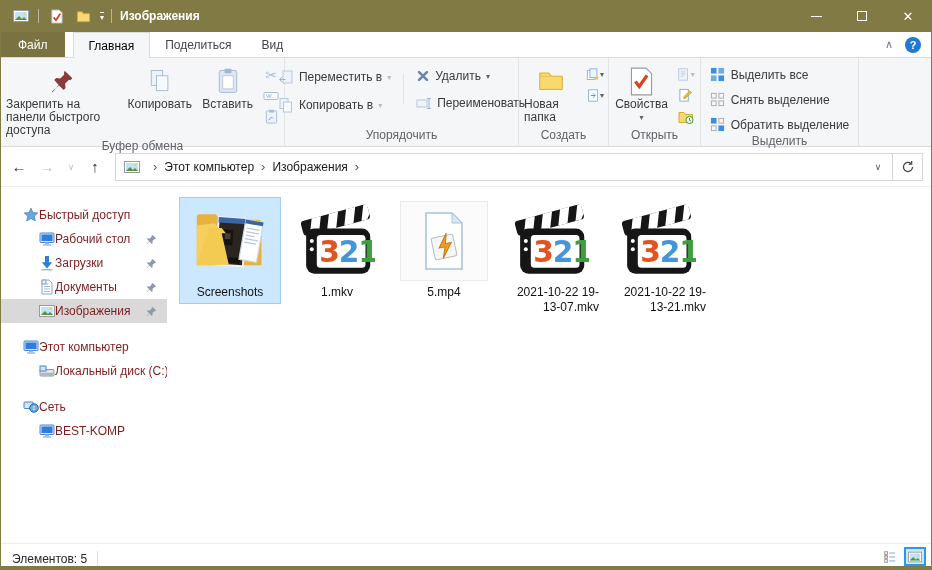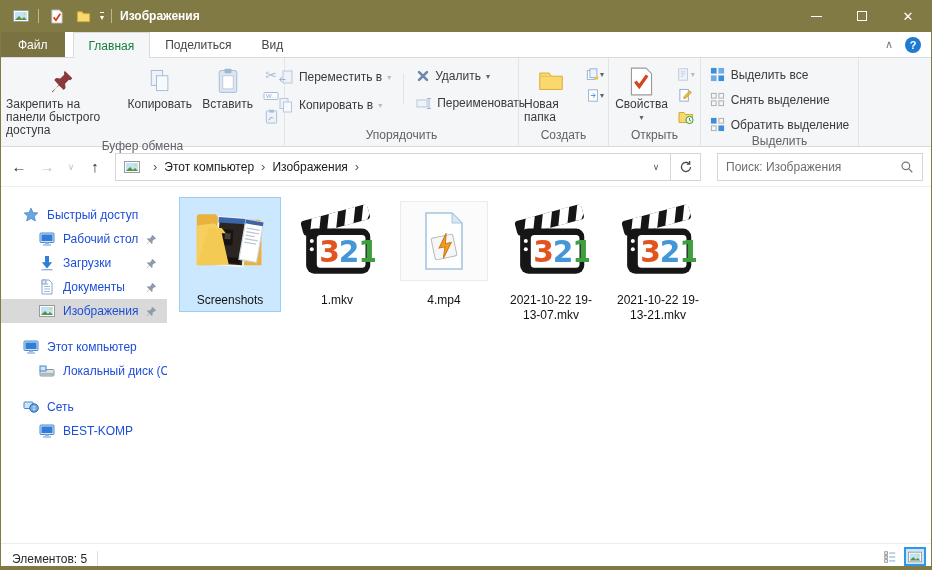--- a/index.html
+++ b/index.html
@@ -16,21 +16,21 @@
   .win-title{margin-left:8px;font-weight:bold;font-size:12px;}
   .wincontrols{margin-left:auto;display:flex;height:100%;}
   .wc{width:46px;height:100%;display:flex;align-items:center;justify-content:center;color:#fff;font-size:13px;}
   .wc .minglyph{display:block;width:11px;border-top:1px solid #fff;}
   .wc .maxglyph{display:block;width:10px;height:10px;border:1px solid #fff;}
 
   
   .tabrow{height:25px;background:#fff;display:flex;align-items:stretch;flex:0 0 auto;position:relative;}
   .tab{padding:4px 15px;display:flex;align-items:center;cursor:default;color:#444;}
   .tab.file{background:var(--accent-dark);color:#fff;margin-right:8px;padding:4px 17px;}
-  .tab.active{background:#f5f6f7;border:1px solid #dadbdc;border-bottom:none;color:#15803d;position:relative;z-index:2;margin-bottom:-1px;}
+  .tab.active{background:#f5f6f7;border:1px solid #dadbdc;border-bottom:none;color:#000000;position:relative;z-index:2;margin-bottom:-1px;}
   .tabrow-right{margin-left:auto;display:flex;align-items:center;gap:12px;padding-right:10px;}
   .collapse-chev{color:#777;font-size:11px;}
   .help-circle{width:16px;height:16px;border-radius:50%;background:#1f7ad4;color:#fff;display:flex;align-items:center;justify-content:center;font-weight:bold;font-size:11px;}
 
   
   .ribbon{height:90px;background:#f5f6f7;border-top:1px solid #dadbdc;border-bottom:1px solid #dadbdc;display:flex;flex:0 0 auto;}
   .rgroup{display:flex;flex-direction:column;border-right:1px solid #e3e4e6;padding-top:2px;}
   .g-clipboard{width:284px;} .g-organize{width:234px;} .g-create{width:90px;} .g-open{width:92px;} .g-select{width:158px;}
   .rcontent{flex:1;display:flex;justify-content:center;align-items:flex-start;}
   .rlabel{text-align:center;color:#5f6368;font-size:12px;padding:2px 4px 4px;}
@@ -61,33 +61,33 @@
   .addr-down{width:28px;height:100%;display:flex;align-items:center;justify-content:center;color:#555;font-size:9px;}
   .addr-refresh{width:30px;height:100%;border-left:1px solid #d6d6d6;display:flex;align-items:center;justify-content:center;}
   .searchbox{width:206px;height:28px;border:1px solid #d6d6d6;background:#fff;display:flex;align-items:center;margin-left:12px;}
   .searchbox input{flex:1;border:none;outline:none;font:12px "Liberation Sans",sans-serif;padding-left:8px;color:#333;background:transparent;}
   .searchbox input::placeholder{color:#6d6d6d;opacity:1;}
   .search-mag{padding:0 8px;display:flex;}
 
   
   .main{flex:1;display:flex;min-height:0;background:#fff;}
   .sidebar{width:166px;flex:0 0 auto;padding-top:16px;overflow:hidden;}
-  .srow{height:24px;display:flex;align-items:center;gap:8px;white-space:nowrap;color:#1d4ed8;cursor:default;}
+  .srow{height:24px;display:flex;align-items:center;white-space:nowrap;color:#7f1d1d;cursor:default;}
   .srow .sicon{width:16px;height:16px;flex:0 0 auto;display:flex;}
   .lvl0{padding-left:22px;} .lvl1{padding-left:38px;}
   .srow.selected{background:#d9d9d9;}
   .srow .pin{margin-left:auto;margin-right:10px;display:flex;}
   .sgap{height:12px;}
 
   .filearea{flex:1;padding:10px 0 0 12px;display:flex;align-items:flex-start;}
   .tile{width:102px;display:flex;flex-direction:column;align-items:center;padding:3px 2px;border:1px solid transparent;margin-right:5px;}
   .tile.selected{background:var(--sel-bg);border-color:var(--sel-border);}
   .iconbox{width:88px;height:80px;display:flex;align-items:center;justify-content:center;border:1px solid transparent;}
   .tile.hovered .iconbox{border-color:#ebebeb;background:#fbfbfb;}
-  .tlabel{margin-top:12px;text-align:center;line-height:15px;max-width:98px;color:#121212;word-wrap:break-word;}
+  .tlabel{margin-top:4px;text-align:right;line-height:15px;max-width:98px;color:#121212;word-wrap:break-word;}
 
   
   .statusbar{height:23px;border-top:1px solid #ececec;display:flex;align-items:flex-end;padding-left:11px;color:#26262d;flex:0 0 auto;}
   .status-sep{width:1px;height:15px;background:#e0e0e0;margin-left:10px;}
   .views{margin-left:auto;display:flex;align-items:center;gap:3px;margin-right:5px;}
   .viewbtn{width:22px;height:19px;display:flex;align-items:center;justify-content:center;border:2px solid transparent;}
   .viewbtn.active{border-color:#2f97e8;background:#cfe7fa;}
   .accent-strip{height:4px;background:var(--accent);flex:0 0 auto;}
 </style>
 </head>
@@ -393,29 +393,20 @@
       <span class="addr-spacer"></span>
       <span class="addr-down">∨</span>
       <span class="addr-refresh">
         <svg width="14" height="14" viewBox="0 0 16 16" fill="none" stroke="#444" stroke-width="1.4">
             <path d="M13.2 8A5.2 5.2 0 1 1 11.6 4.2"></path>
             <path d="M12.2 1.2v3.4H8.8"></path>
           </svg>
       </span>
     </div>
 
-    <div class="searchbox">
-      <input type="text" placeholder="Поиск: Изображения" style="">
-      <span class="search-mag">
-        <svg width="14" height="14" viewBox="0 0 16 16">
-            <circle cx="6.7" cy="6.7" r="4.4" fill="none" stroke="#777" stroke-width="1.4"></circle>
-            <path d="M10.2 10.2L14 14" stroke="#777" stroke-width="1.4"></path>
-          </svg>
-      </span>
-    </div>
   </div>
 
   <div class="main">
 
     <div class="sidebar">
       <div class="srow lvl0">
         <span class="sicon">
           <svg width="16" height="16" viewBox="0 0 16 16">
               <path d="M8 1.2l2 4.4 4.8.4-3.6 3.2 1.1 4.7L8 11.4l-4.3 2.5 1.1-4.7L1.2 6l4.8-.4z" fill="#6aa7e0" stroke="#4a86c8" stroke-width=".8"></path>
             </svg>
@@ -561,21 +552,21 @@
         <div class="iconbox">
           <svg width="64" height="64" viewBox="0 0 64 64">
             <path d="M14 4h26l10 10v46H14z" fill="#fdfefe" stroke="#a9c4dd" stroke-width="1.6"></path>
             <path d="M40 4l10 10H40z" fill="#d7e8f5" stroke="#a9c4dd"></path>
             <g transform="rotate(-12 32 38)">
               <rect x="21" y="27" width="22" height="22" rx="2" fill="#f5f6f7" stroke="#b9b9b9"></rect>
               <path d="M37 25l-10 13h6l-4 11 11-14h-6z" fill="#f59a23" stroke="#c87a10" stroke-width="1"></path>
             </g>
           </svg>
         </div>
-        <div class="tlabel">4.mp4</div>
+        <div class="tlabel">5.mp4</div>
       </div>
 
       <div class="tile">
         <div class="iconbox">
           <svg width="76" height="76" viewBox="0 0 64 64">
             <use href="#ic-mpc"></use>
             <text x="17" y="50" font-family="DejaVu Sans, sans-serif" font-size="25" font-weight="bold">
               <tspan fill="#e2531f">3</tspan><tspan fill="#4596d8" dx="-1">2</tspan><tspan fill="#3f9e3f" dx="-1">1</tspan>
             </text>
           </svg>

